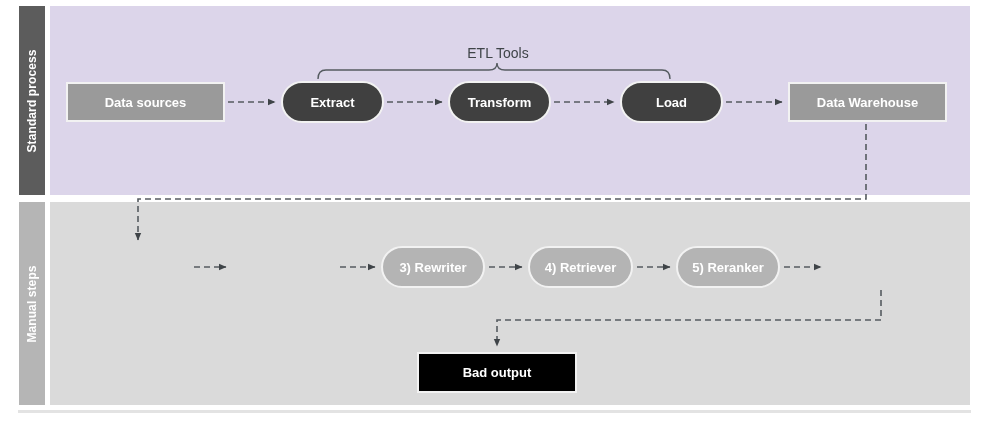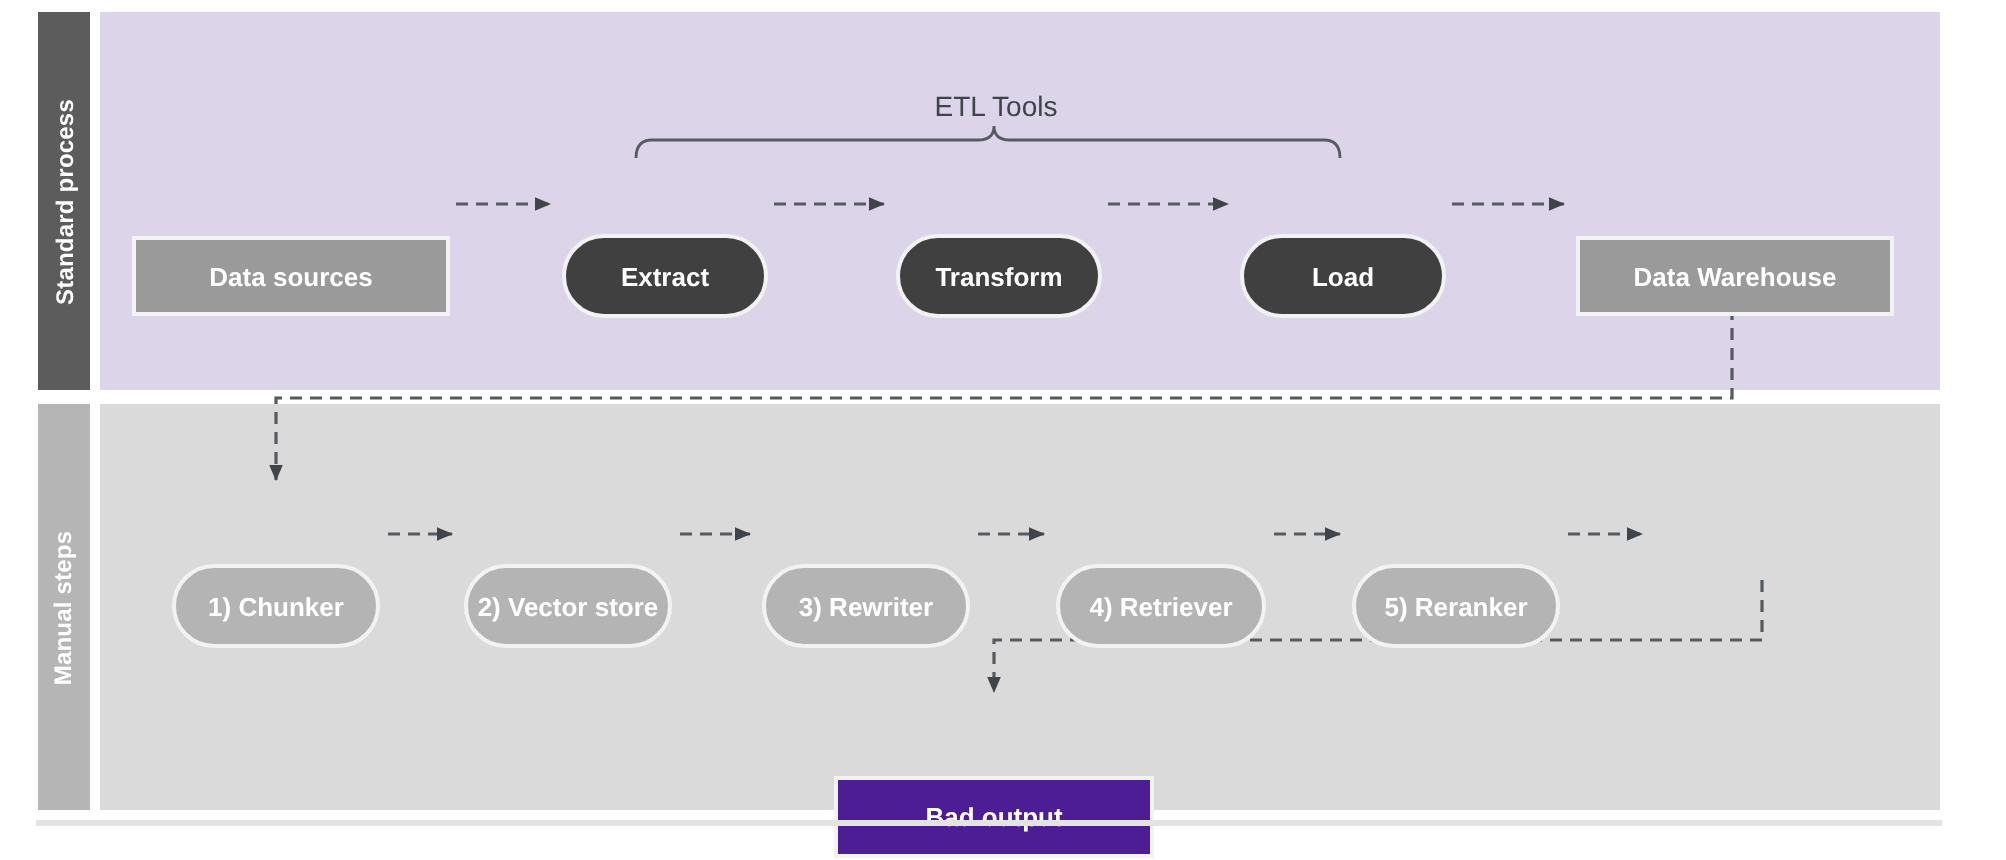--- a/index.html
+++ b/index.html
@@ -61,29 +61,28 @@
     box-sizing: border-box;
     display: flex;
     align-items: center;
     justify-content: center;
     text-align: center;
     color: #ffffff;
     font-weight: bold;
     font-size: 13px;
     line-height: 15px;
     border: 2px solid #f2f2f2;
-    margin-top: 36px;
   }
   .node.rect   { border-radius: 0; }
   .node.pill   { border-radius: 22px; }
 
   .node.gray    { background: #9a9a9a; }
   .node.purple  { background: #404040; }
   .node.softgray{ background: #b4b4b4; }
-  .node.yellow  { background: #4c1d95; }
+  .node.yellow  { background: #000000; }
 
   
   #n-data-sources   { left: 66px;  top: 82px;  width: 159px; height: 40px; }
   #n-extract        { left: 281px; top: 81px;  width: 103px; height: 42px; }
   #n-transform      { left: 448px; top: 81px;  width: 103px; height: 42px; }
   #n-load           { left: 620px; top: 81px;  width: 103px; height: 42px; }
   #n-data-warehouse { left: 788px; top: 82px;  width: 159px; height: 40px; }
 
   
   #n-chunker      { left: 86px;  top: 246px; width: 104px; height: 42px; }
@@ -169,21 +168,19 @@
   </svg>
 
   <div id="etl-label">ETL Tools</div>
 
   <div class="node rect gray" id="n-data-sources">Data sources</div>
   <div class="node pill purple" id="n-extract">Extract</div>
   <div class="node pill purple" id="n-transform">Transform</div>
   <div class="node pill purple" id="n-load">Load</div>
   <div class="node rect gray" id="n-data-warehouse">Data Warehouse</div>
 
-  <div class="node pill softgray" id="n-chunker">1) Chunker</div>
-  <div class="node pill softgray" id="n-vector-store">2) Vector store</div>
   <div class="node pill softgray" id="n-rewriter">3) Rewriter</div>
   <div class="node pill softgray" id="n-retriever">4) Retriever</div>
   <div class="node pill softgray" id="n-reranker">5) Reranker</div>
   <div class="node rect yellow" id="n-bad-output">Bad output</div>
 
   <div id="bottom-rule"></div>
 </div>
 
 </body></html>

